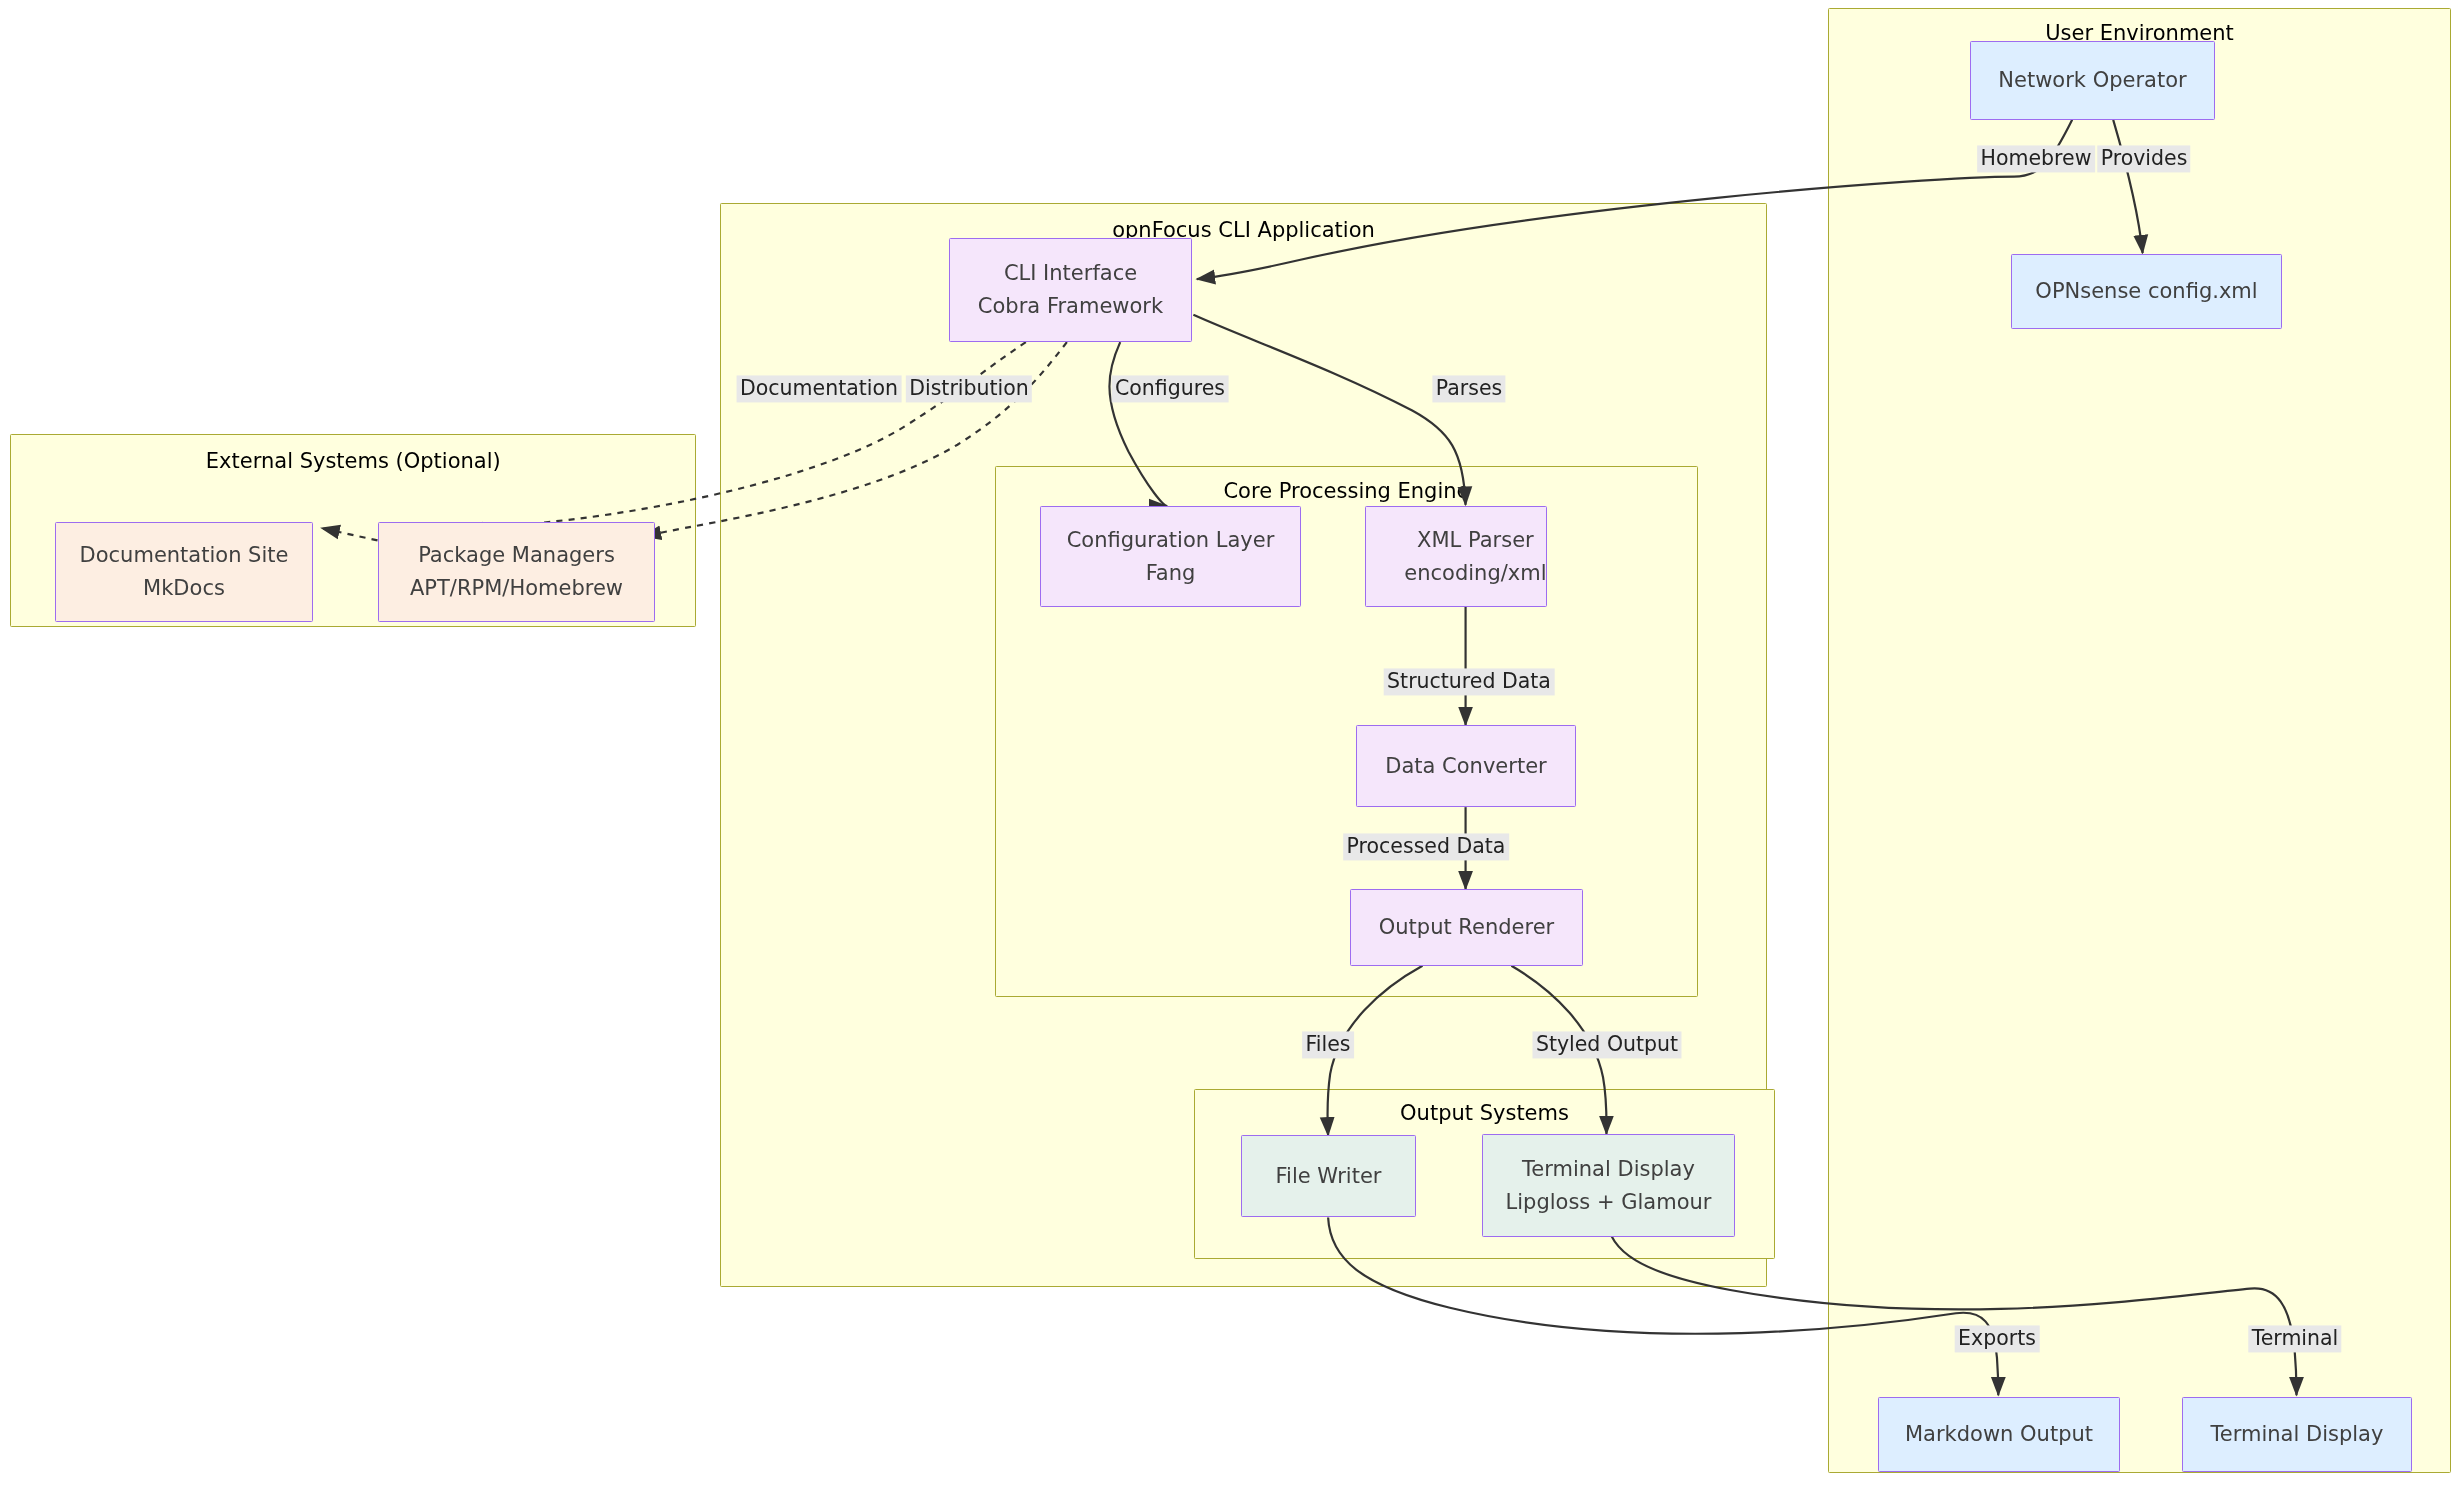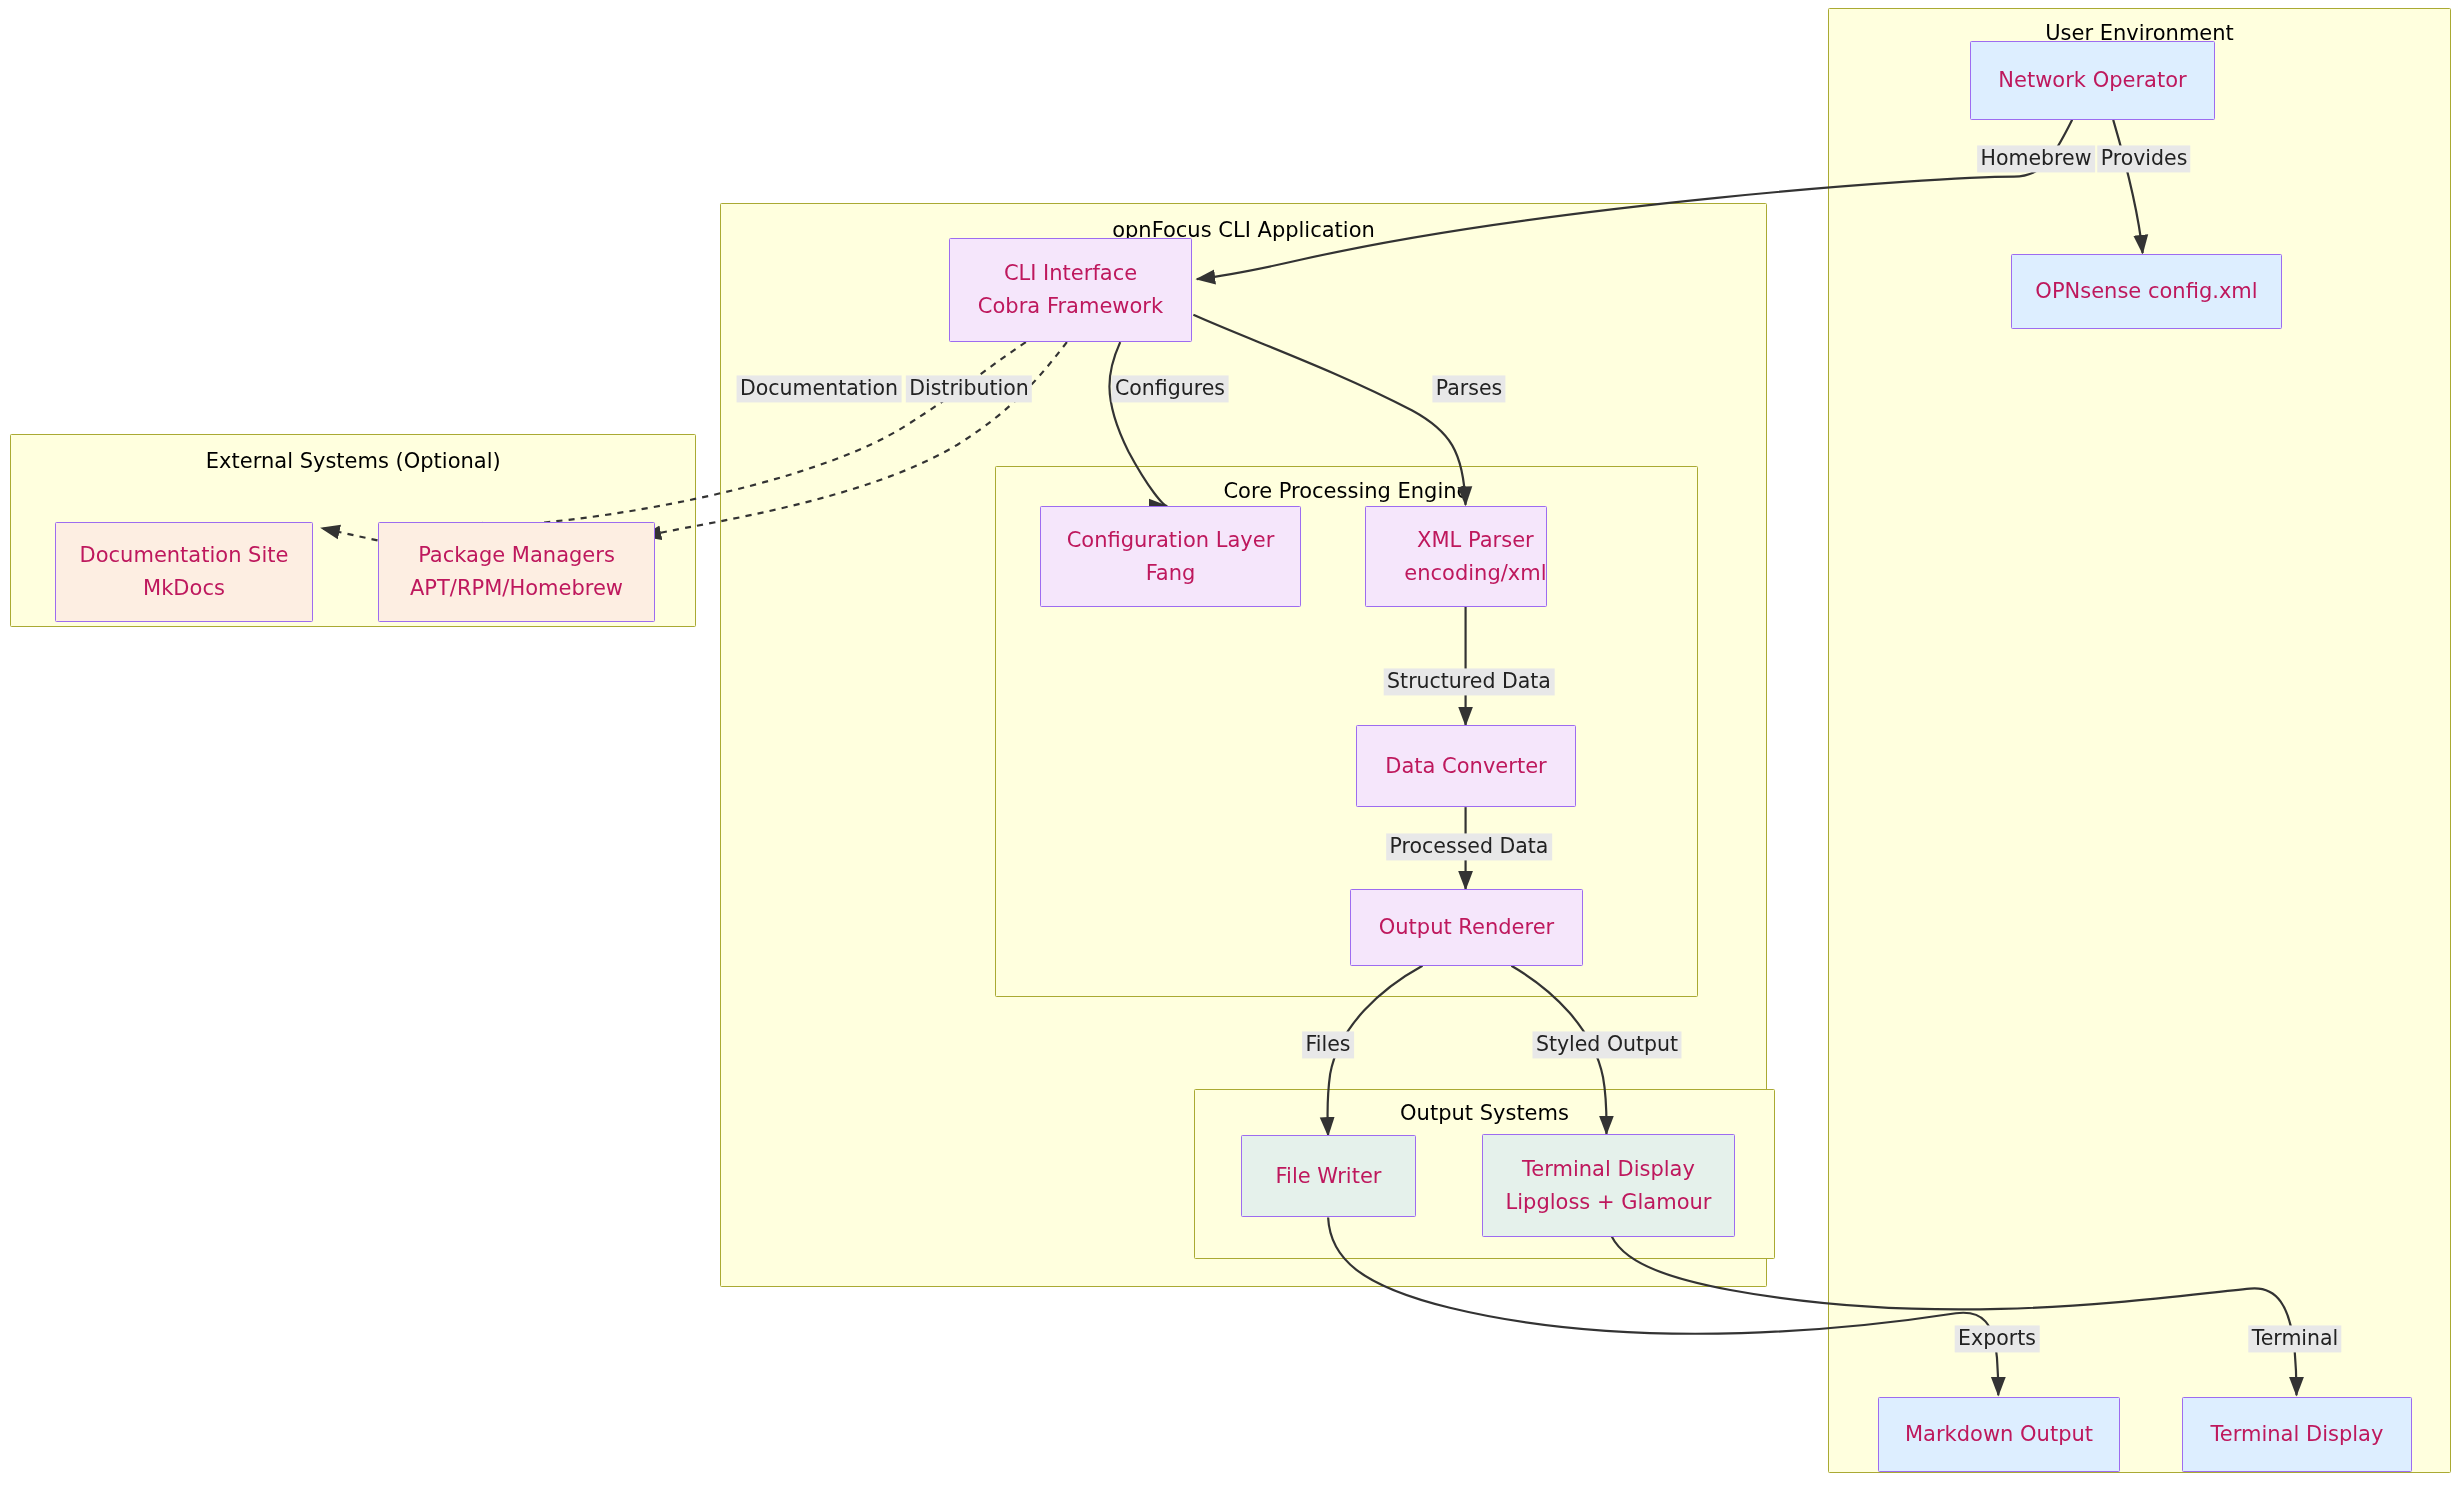--- a/index.html
+++ b/index.html
@@ -45,21 +45,21 @@
     position: absolute;
     box-sizing: border-box;
     border: 1.7px solid #9d6cf0;
     border-radius: 1.4px;
     display: flex;
     flex-direction: column;
     align-items: center;
     justify-content: center;
     text-align: center;
     font-size: 21px;
-    color: #be185d;
+    color: #404040;
     line-height: 1.55;
     padding: 2.7px 8.2px;
   }
   .node .l2 { }
   .n-purple { background: #f5e6fb; }
   .n-blue   { background: #ddeeff; }
   .n-peach  { background: #fdeee2; margin-top: 24px; }
   .n-mint   { background: #e5f1eb; }
 
   .edge-label {
@@ -206,21 +206,21 @@
   <div class="edge-label" style="left:819px; top:389px;">Documentation</div>
 
   <div class="edge-label" style="left:969px; top:389px;">Distribution</div>
 
   <div class="edge-label" style="left:1170px; top:389px;">Configures</div>
 
   <div class="edge-label" style="left:1469px; top:389px;">Parses</div>
 
   <div class="edge-label" style="left:1469px; top:682px;">Structured Data</div>
 
-  <div class="edge-label" style="left:1469px; top:847px;">Processed Data</div>
+  <div class="edge-label" style="left:1426px; top:847px;">Processed Data</div>
 
   <div class="edge-label" style="left:1328px; top:1045px;">Files</div>
 
   <div class="edge-label" style="left:1607px; top:1045px;">Styled Output</div>
 
   <div class="edge-label" style="left:1997px; top:1339px;">Exports</div>
 
   <div class="edge-label" style="left:2295px; top:1339px;">Terminal</div>
 
 </div>

